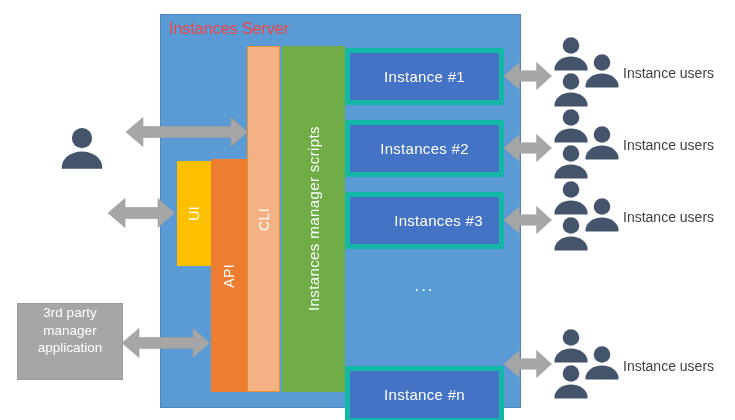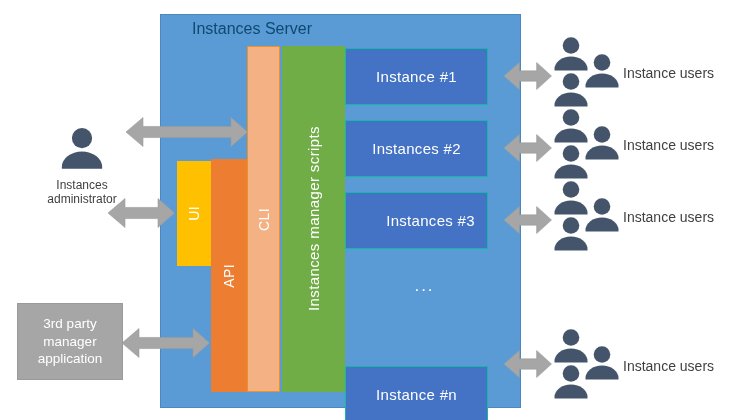--- a/index.html
+++ b/index.html
@@ -5,51 +5,51 @@
   html,body { margin:0; padding:0; background:#fff; }
   #canvas {
     position:relative; width:735px; height:420px; background:#ffffff;
     font-family:"Liberation Sans", sans-serif; overflow:hidden;
   }
   .abs { position:absolute; }
 
   
   .server-box { left:160px; top:14px; width:361px; height:394px;
     background:#5B9BD5; border:1px solid #4E86C0; box-sizing:border-box; }
-  .server-title { left:169px; top:20px; color:#0c4a6e; font-size:16px;margin-left:23px; }
+  .server-title { left:169px; top:20px; color:#ef4444; font-size:16px; }
 
   
   .bar { box-sizing:border-box; display:flex; align-items:center; justify-content:center; }
   .vlabel { writing-mode:vertical-rl; transform:rotate(180deg); white-space:nowrap;
     color:#ffffff; font-size:14px; letter-spacing:0.4px; }
   .bar-ui  { left:177px; top:161px; width:34px; height:105px; background:#FFC000; }
   .bar-api { left:211px; top:159px; width:36px; height:233px; background:#ED7D31; }
   .bar-cli { left:247px; top:46px; width:33px; height:346px; background:#F4B183; border:1px solid #E8912D; }
   .bar-scripts { left:282px; top:46px; width:63px; height:346px; background:#70AD47; }
   .bar-scripts .vlabel { font-size:15px; }
 
   
-  .inst { left:345px; width:143px; height:57px; background:#4472C4;
-    border:1px solid #14b8a6; box-sizing:border-box; color:#fff; font-size:15px;
+  .inst { left:345px; width:159px; height:57px; background:#4472C4;
+    border:5px solid #14b8a6; box-sizing:border-box; color:#fff; font-size:15px;
     display:flex; align-items:center; justify-content:center; letter-spacing:0.3px; }
   .inst-1 { top:48px; }
   .inst-2 { top:120px; }
   .inst-3 { top:192px;padding-left:28px; }
   .inst-n { top:335px;margin-top:31px; }
   .ellipsis { left:345px; top:277px; width:159px; text-align:center;
     color:#fff; font-size:17px; line-height:17px; letter-spacing:2px; }
 
   
   .admin-icon { left:60px; top:127px; }
   .admin-label { left:14px; top:178px; width:136px; text-align:center;
     font-size:12px; line-height:14px; color:#3F3F3F; }
   .tp-box { left:17px; top:303px; width:106px; height:77px; background:#A6A6A6;
     border:1px solid #9A9A9A; box-sizing:border-box; color:#fff; font-size:13.5px;
     line-height:17.5px; display:flex; flex-direction:column;
-    align-items:center; justify-content:center; text-align:center; }
+    align-items:center; text-align:center; }
 
   
   .arrow { pointer-events:none; }
   .a1 { left:126px; top:117px; width:122px; height:30px; }
   .a2 { left:108px; top:198px; width:67px;  height:30px; }
   .a3 { left:122px; top:328px; width:88px;  height:30px; }
   .r1 { left:504px; top:62px;  width:48px;  height:28px; }
   .r2 { left:504px; top:134px; width:48px;  height:28px; }
   .r3 { left:504px; top:206px; width:48px;  height:28px; }
   .r4 { left:504px; top:350px; width:48px;  height:28px; }
@@ -93,24 +93,20 @@
   <div class="abs inst inst-3">Instances #3</div>
   <div class="abs ellipsis">...</div>
   <div class="abs inst inst-n">Instance #n</div>
 
   <svg class="abs admin-icon people" width="44" height="43" viewBox="0 0 36 34" style="fill: rgb(68, 84, 106);">
     <g class="person">
       <circle cx="18" cy="8.5" r="8.3"></circle>
       <path d="M1.5 33.5 L1.5 32 A16.5 12.5 0 0 1 34.5 32 L34.5 33.5 Z"></path>
     </g>
   </svg>
-  <div class="abs admin-label">
-    <div>Instances</div>
-    <div>administrator</div>
-  </div>
 
   <div class="abs tp-box">
     <div>3rd party</div>
     <div>manager</div>
     <div>application</div>
   </div>
 
   <div class="abs arrow a1"><svg width="122" height="30" viewBox="0 0 122 30">
         <polygon points="0,15 17,0.5 17,9.45 105,9.45 105,0.5 121.5,15 105,29.5 105,20.55 17,20.55 17,29.5" fill="#A6A6A6" stroke="#9C9C9C" stroke-width="0.6"></polygon>
       </svg></div>

